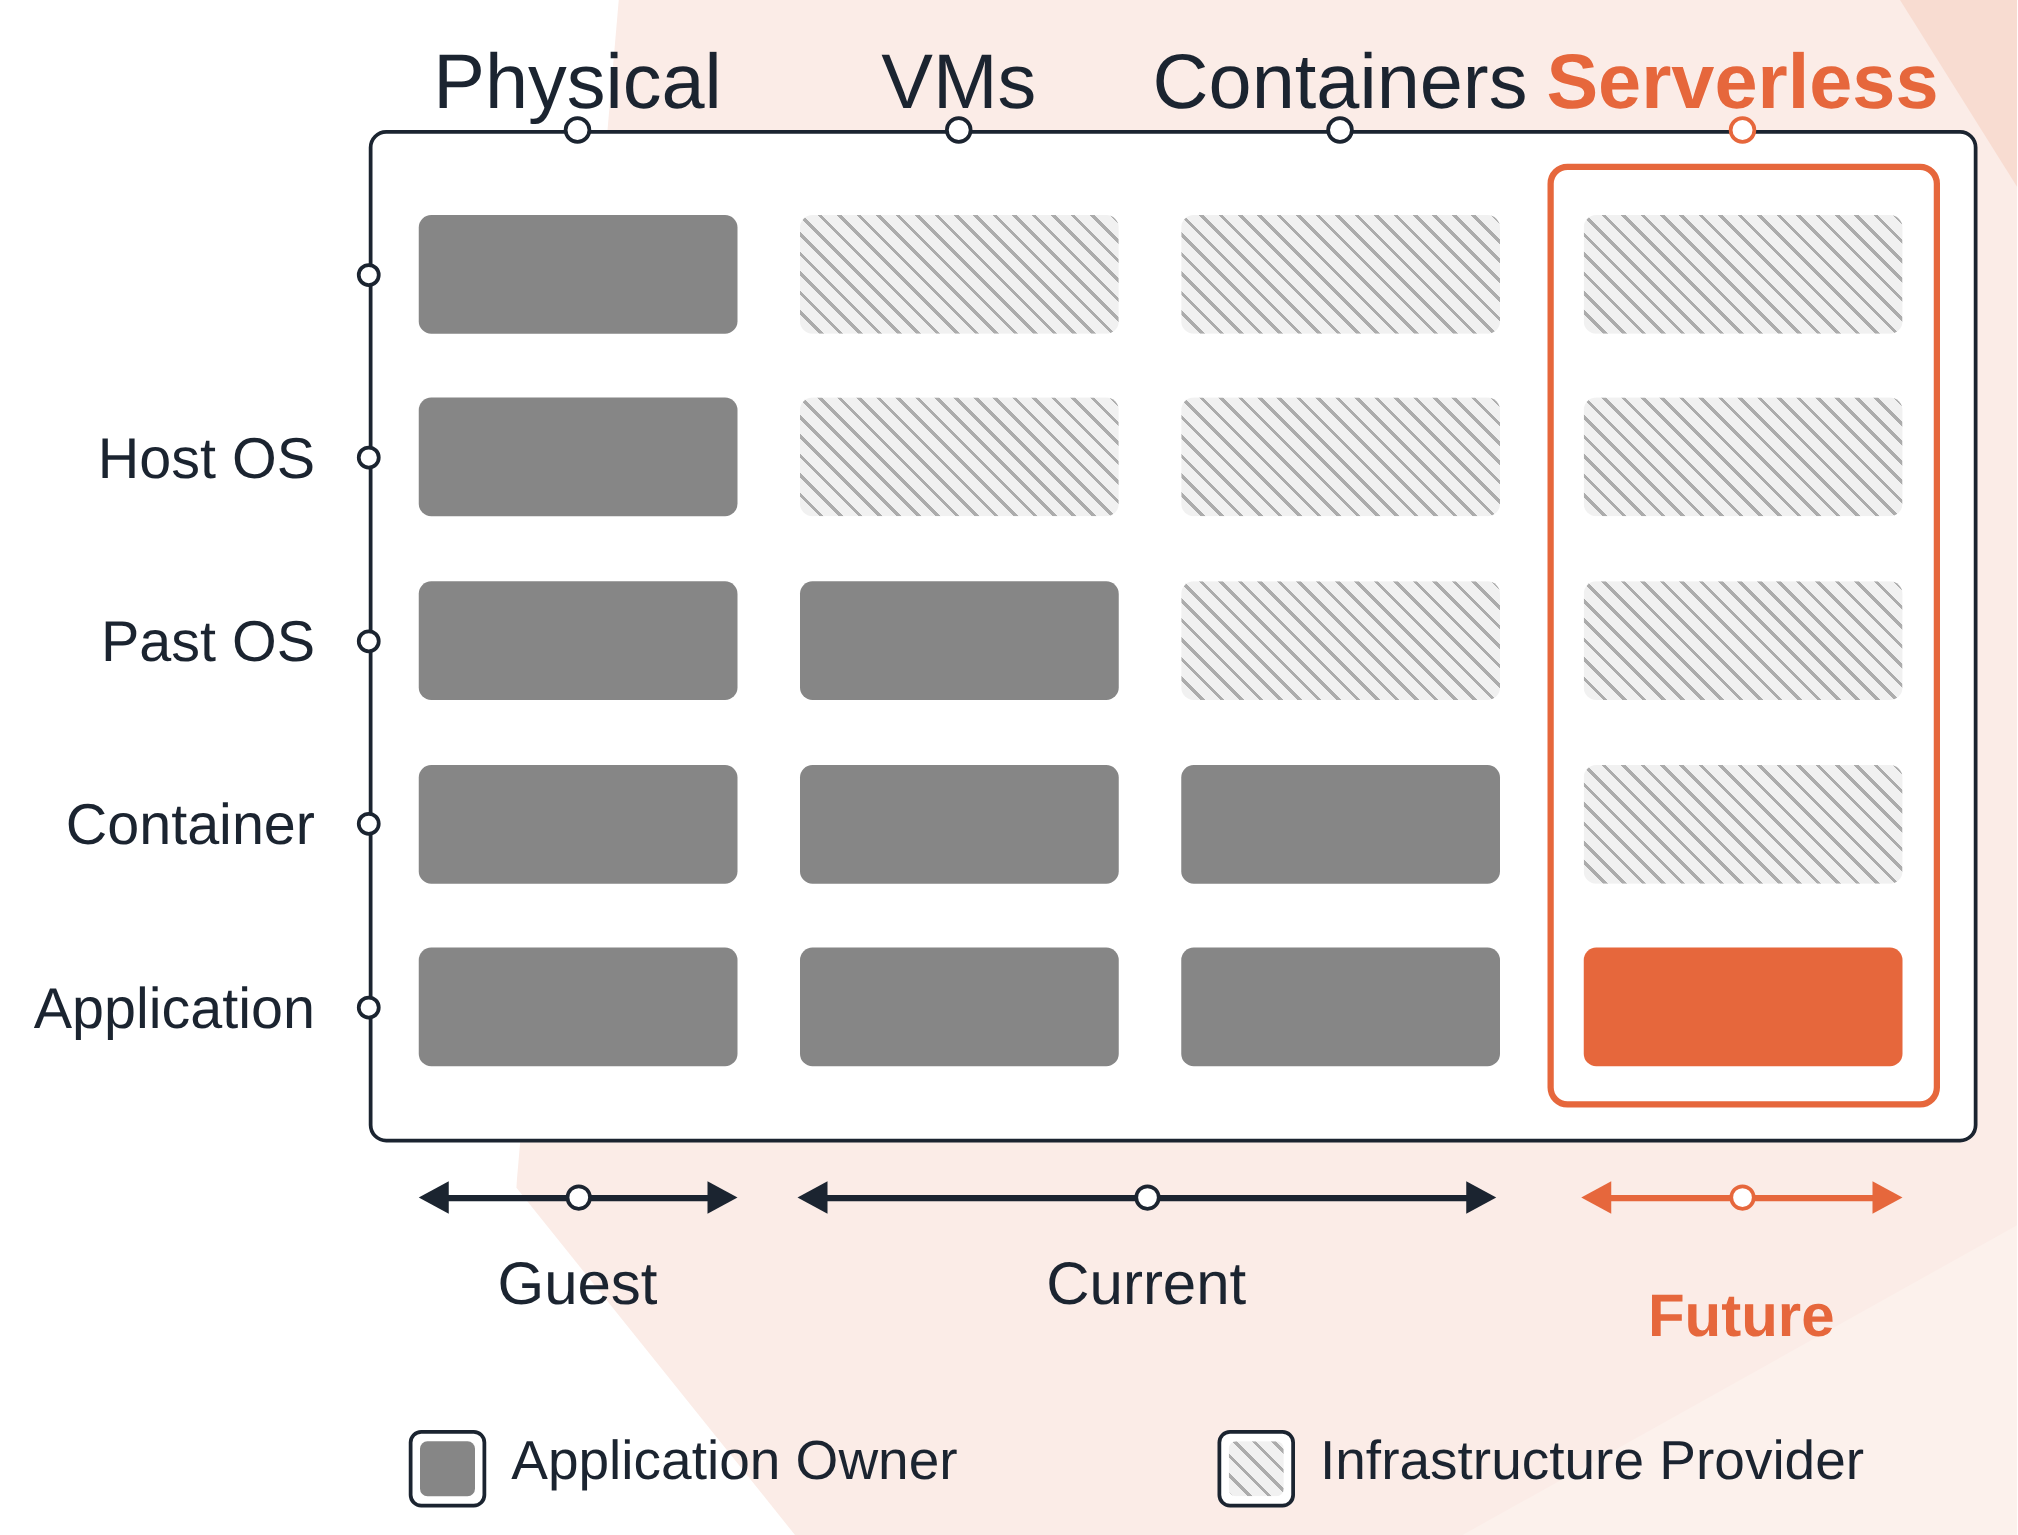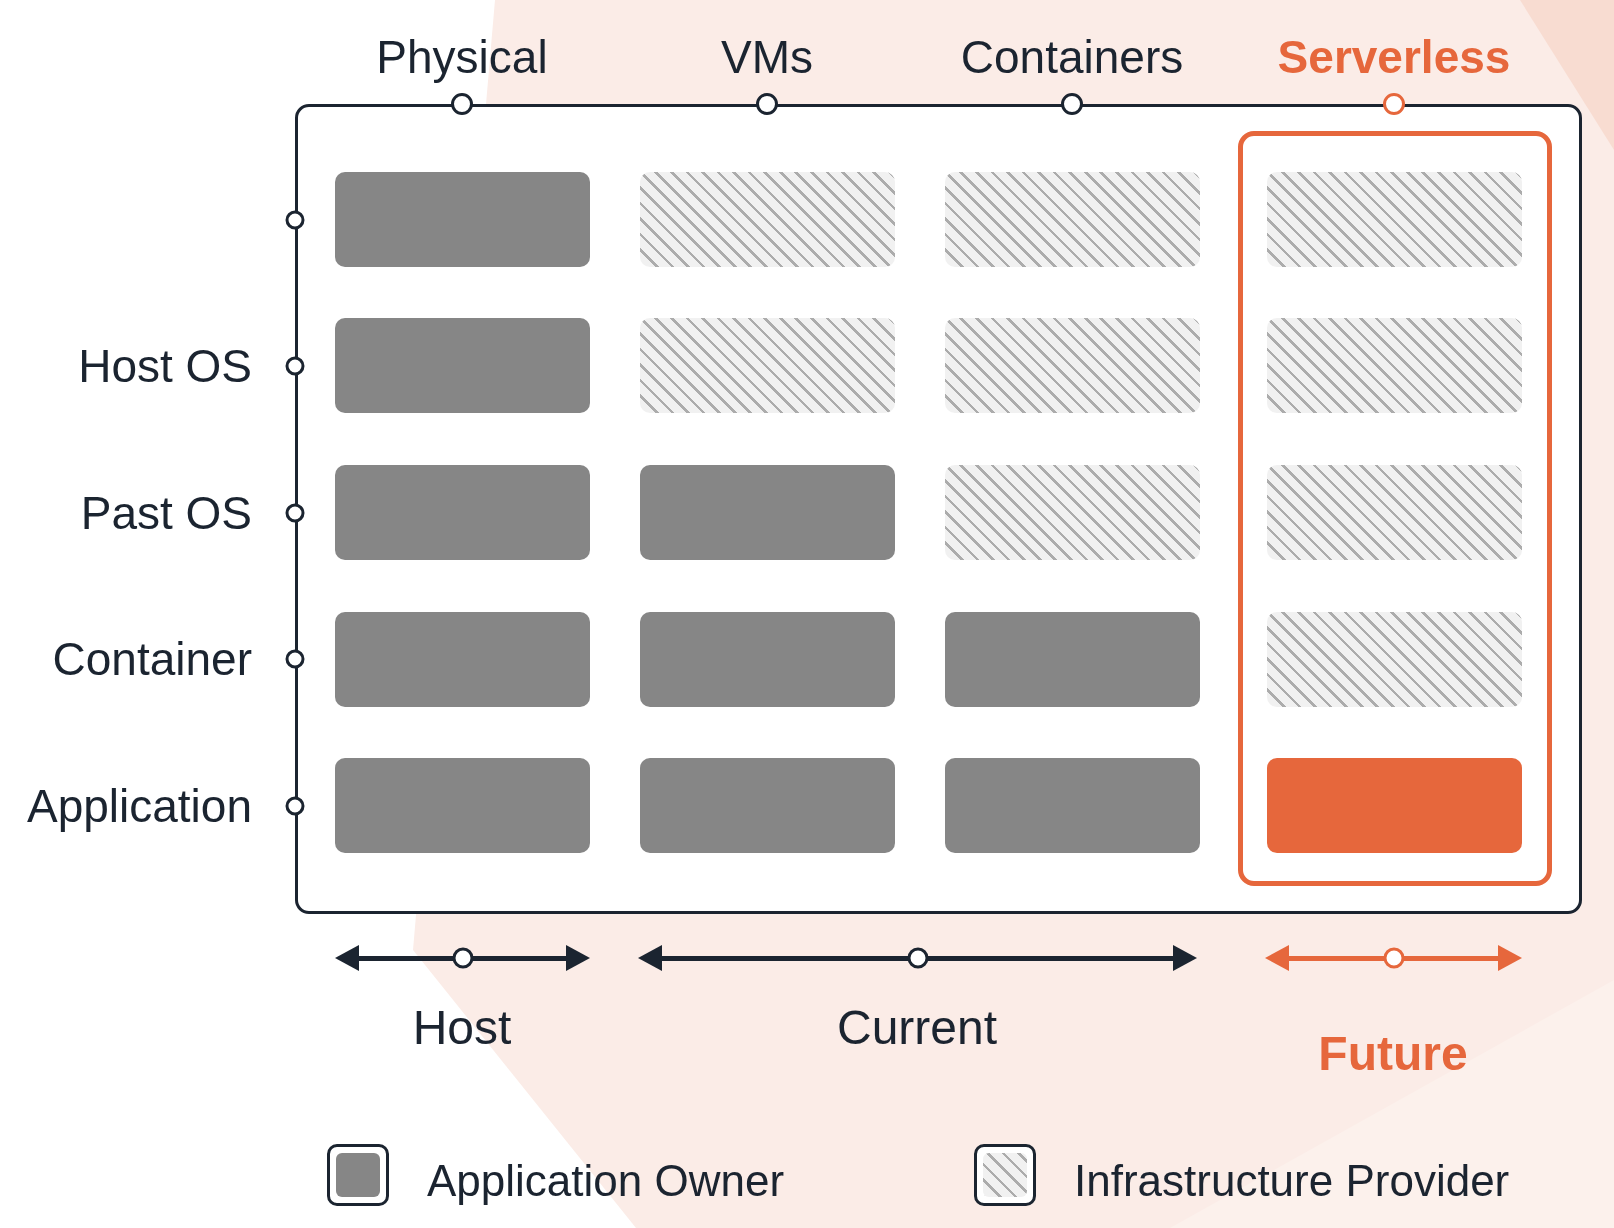--- a/index.html
+++ b/index.html
@@ -15,21 +15,21 @@
     clip-path:polygon(1520px 0px,1614px 0px,1614px 150px);}
   .bg-pink-light{background:var(--pinkLight,#FCF1EC);
     clip-path:polygon(1614px 980px,1614px 1228px,1170px 1228px);}
   
   .frame{position:absolute;left:295px;top:104px;width:1287px;height:810px;
     background:#ffffff;border:3px solid var(--dark,#1B2430);border-radius:14px;box-sizing:border-box;}
   .highlight{position:absolute;left:1238px;top:131px;width:314px;height:755px;
     border:5px solid var(--orange,#E6673C);border-radius:16px;box-sizing:border-box;}
   
   .col-header{position:absolute;top:30px;transform:translateX(-50%);
-    font-size:46px;font-weight:400;white-space:nowrap;color:var(--dark,#1B2430);}
+    font-size:62px;font-weight:400;white-space:nowrap;color:var(--dark,#1B2430);}
   .col-header[data-accent="true"]{color:var(--orange,#E6673C);font-weight:700;}
   .h0{left:462px}.h1{left:767px}.h2{left:1072px}.h3{left:1394px}
   
   .row-label{position:absolute;right:1362px;transform:translateY(-50%);
     font-size:46px;font-weight:400;white-space:nowrap;color:var(--dark,#1B2430);}
   .rl0{top:220px}.rl1{top:366px}.rl2{top:513px}.rl3{top:659px}.rl4{top:806px}
   
   .dot{position:absolute;border-radius:50%;background:#fff;box-sizing:border-box;
     border:3px solid var(--dark,#1B2430);transform:translate(-50%,-50%);}
   .dot.top{width:22px;height:22px;top:104px;}
@@ -56,21 +56,21 @@
     border-top:13px solid transparent;border-bottom:13px solid transparent;}
   .a-head.lft{left:0;border-right:24px solid var(--ac);}
   .a-head.rgt{right:0;border-left:24px solid var(--ac);}
   .a-dot{position:absolute;left:50%;top:13px;width:21px;height:21px;border-radius:50%;
     background:#fff;border:3px solid var(--ac);transform:translate(-50%,-50%);box-sizing:border-box;}
   .tl-label{position:absolute;top:1000px;transform:translateX(-50%);
     font-size:48px;font-weight:500;white-space:nowrap;color:var(--dark,#1B2430);}
   .tl-label[data-accent="true"]{color:var(--orange,#E6673C);font-weight:700;margin-top:26px;}
   .t0{left:462px}.t1{left:917px}.t2{left:1393px}
   
-  .legend-item{position:absolute;top:1144px;height:62px;display:flex;align-items:flex-end;gap:38px;}
+  .legend-item{position:absolute;top:1144px;height:62px;display:flex;align-items:flex-start;gap:20px;}
   .li0{left:327px}.li1{left:974px}
   .legend-box{width:62px;height:62px;border:3px solid var(--dark,#1B2430);border-radius:10px;
     background:#fff;display:flex;align-items:center;justify-content:center;box-sizing:border-box;}
   .legend-swatch{width:44px;height:44px;border-radius:6px;}
   .legend-label{font-size:44px;font-weight:400;white-space:nowrap;color:var(--dark,#1B2430);}
 </style>
 </head>
 <body>
 
 <div id="canvas">
@@ -140,21 +140,21 @@
     <div class="a-head rgt"></div>
     <div class="a-dot"></div>
   </div>
   <div class="tl-arrow a-future">
     <div class="a-line"></div>
     <div class="a-head lft"></div>
     <div class="a-head rgt"></div>
     <div class="a-dot"></div>
   </div>
 
-  <div class="tl-label t0" data-accent="false">Host</div>
+  <div class="tl-label t0" data-accent="false">Guest</div>
   <div class="tl-label t1" data-accent="false">Current</div>
   <div class="tl-label t2" data-accent="true">Future</div>
 
   <div class="legend-item li0">
     <div class="legend-box">
       <div class="legend-swatch" data-fill="owner"></div>
     </div>
     <div class="legend-label">Application Owner</div>
   </div>
   <div class="legend-item li1">

